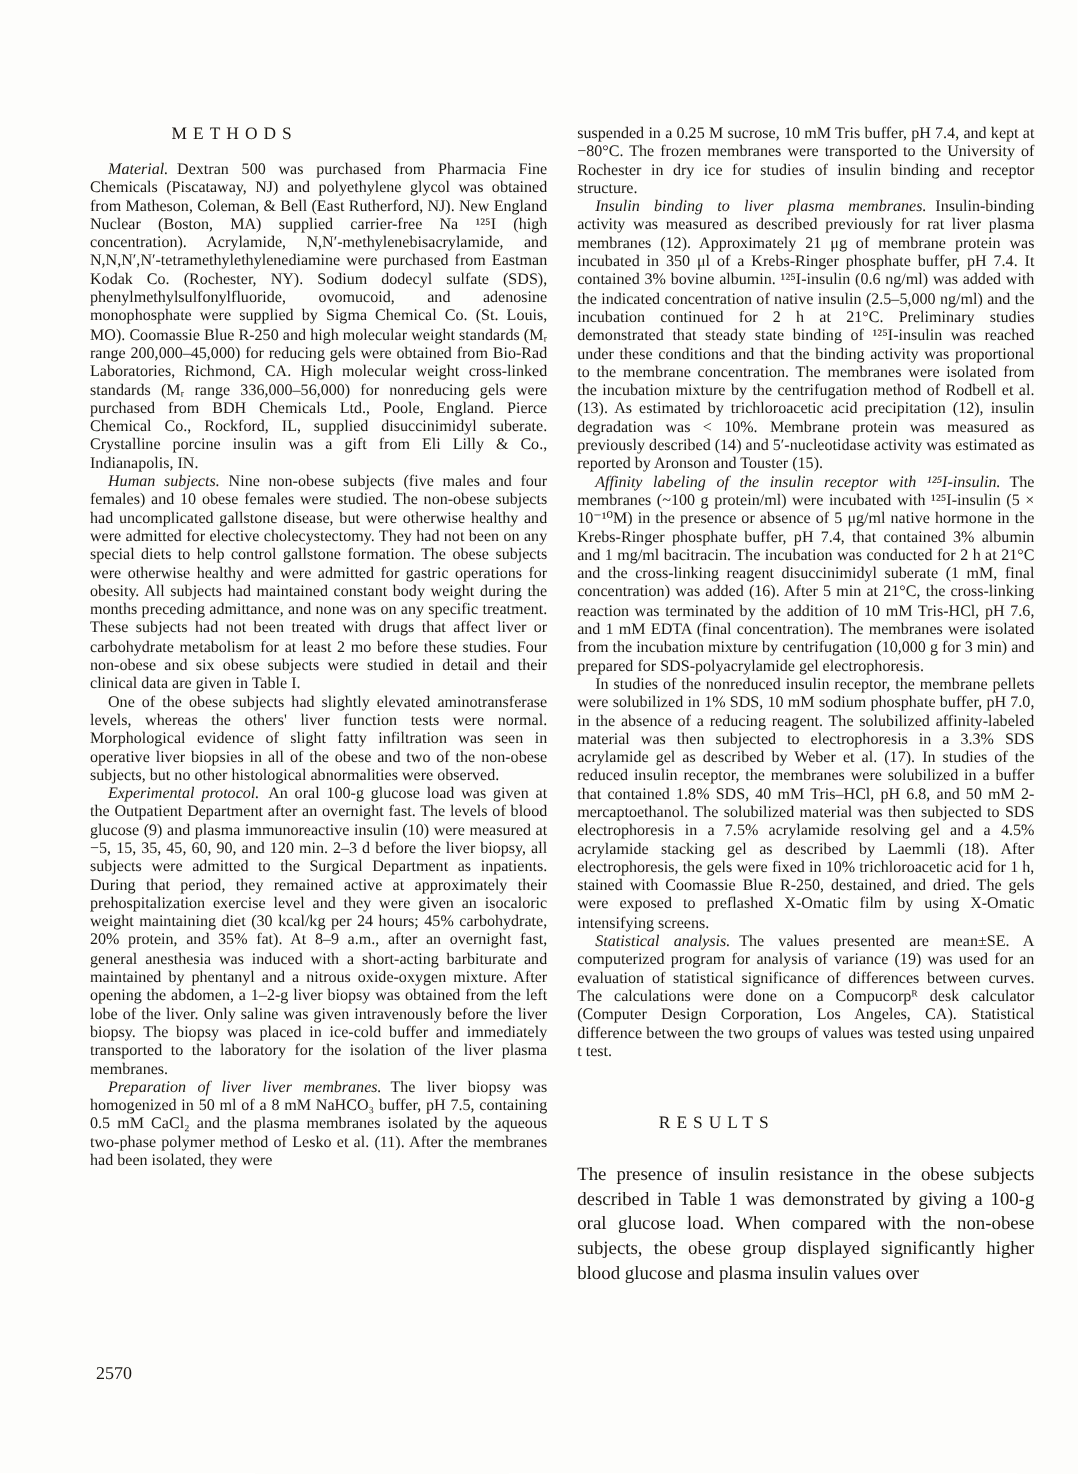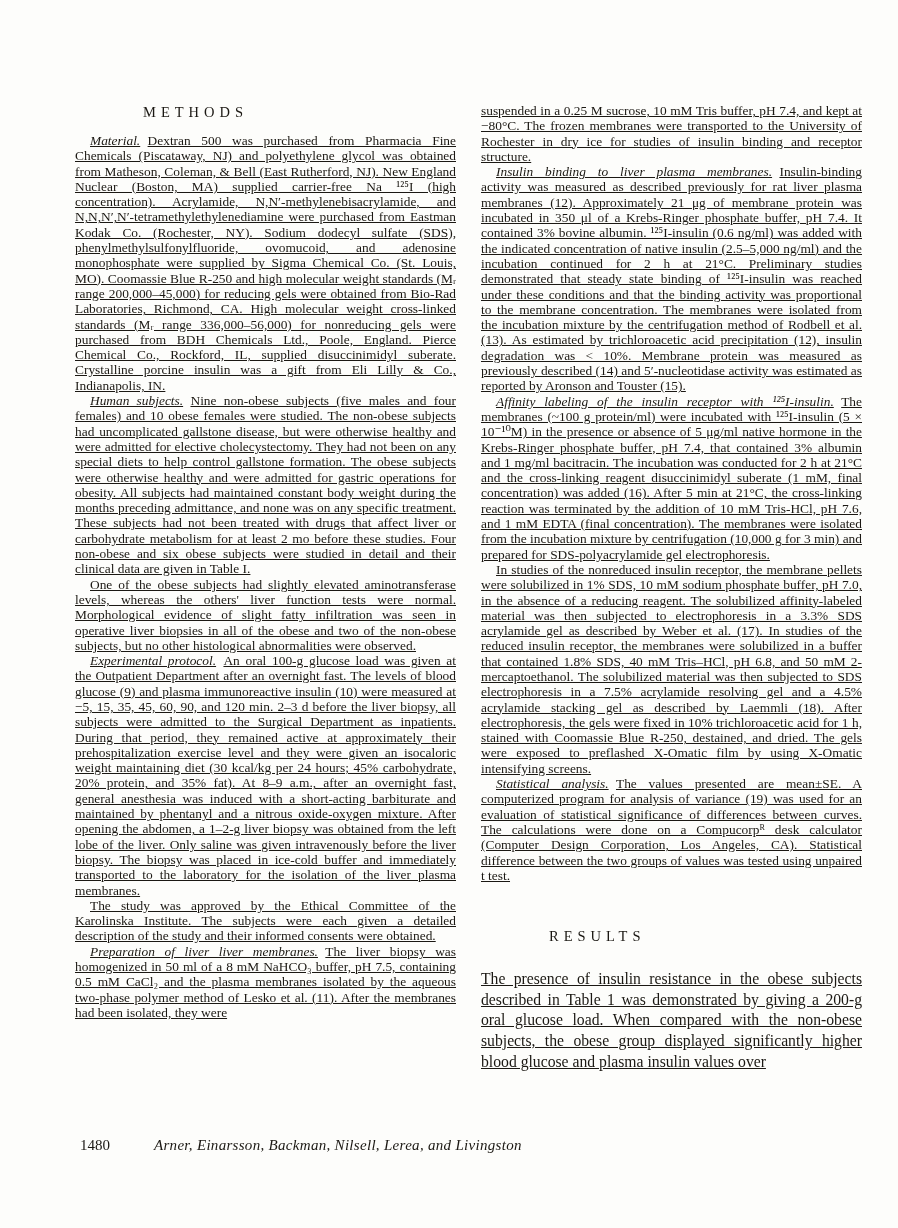--- a/index.html
+++ b/index.html
@@ -29,21 +29,20 @@
     font-size: 13.4px;
     line-height: 15.3px;
     text-align: justify;
     text-justify: inter-word;
     hyphens: auto;
     -webkit-hyphens: auto;
   }
   .col p {
     margin: 0;
     text-indent: 15px;
-    text-decoration: underline;
   }
   .col p.noindent {
     text-indent: 0;
   }
   .lead {
     font-style: italic;
     margin-right: 0.55em;
   }
   .section-heading {
     margin: 0;
@@ -96,41 +95,39 @@
       <h2 class="section-heading methods-heading">METHODS</h2>
 
       <p><span class="lead">Material.</span><span>Dextran 500 was purchased from Pharmacia Fine Chemicals (Piscataway, NJ) and polyethylene glycol was obtained from Matheson, Coleman, &amp; Bell (East Rutherford, NJ). New England Nuclear (Boston, MA) supplied carrier-free Na ¹²⁵I (high concentration). Acrylamide, N,N′-methylenebisacrylamide, and N,N,N′,N′-tetramethylethylenediamine were purchased from Eastman Kodak Co. (Rochester, NY). Sodium dodecyl sulfate (SDS), phenylmethylsulfonylfluoride, ovomucoid, and adenosine monophosphate were supplied by Sigma Chemical Co. (St. Louis, MO). Coomassie Blue R-250 and high molecular weight standards (Mᵣ range 200,000–45,000) for reducing gels were obtained from Bio-Rad Laboratories, Richmond, CA. High molecular weight cross-linked standards (Mᵣ range 336,000–56,000) for nonreducing gels were purchased from BDH Chemicals Ltd., Poole, England. Pierce Chemical Co., Rockford, IL, supplied disuccinimidyl suberate. Crystalline porcine insulin was a gift from Eli Lilly &amp; Co., Indianapolis, IN.</span></p>
 
       <p><span class="lead">Human subjects.</span><span>Nine non-obese subjects (five males and four females) and 10 obese females were studied. The non-obese subjects had uncomplicated gallstone disease, but were otherwise healthy and were admitted for elective cholecystectomy. They had not been on any special diets to help control gallstone formation. The obese subjects were otherwise healthy and were admitted for gastric operations for obesity. All subjects had maintained constant body weight during the months preceding admittance, and none was on any specific treatment. These subjects had not been treated with drugs that affect liver or carbohydrate metabolism for at least 2 mo before these studies. Four non-obese and six obese subjects were studied in detail and their clinical data are given in Table I.</span></p>
 
       <p><span>One of the obese subjects had slightly elevated aminotransferase levels, whereas the others' liver function tests were normal. Morphological evidence of slight fatty infiltration was seen in operative liver biopsies in all of the obese and two of the non-obese subjects, but no other histological abnormalities were observed.</span></p>
 
       <p><span class="lead">Experimental protocol.</span><span>An oral 100-g glucose load was given at the Outpatient Department after an overnight fast. The levels of blood glucose (9) and plasma immunoreactive insulin (10) were measured at −5, 15, 35, 45, 60, 90, and 120 min. 2–3 d before the liver biopsy, all subjects were admitted to the Surgical Department as inpatients. During that period, they remained active at approximately their prehospitalization exercise level and they were given an isocaloric weight maintaining diet (30 kcal/kg per 24 hours; 45% carbohydrate, 20% protein, and 35% fat). At 8–9 a.m., after an overnight fast, general anesthesia was induced with a short-acting barbiturate and maintained by phentanyl and a nitrous oxide-oxygen mixture. After opening the abdomen, a 1–2-g liver biopsy was obtained from the left lobe of the liver. Only saline was given intravenously before the liver biopsy. The biopsy was placed in ice-cold buffer and immediately transported to the laboratory for the isolation of the liver plasma membranes.</span></p>
 
-      <p><span>The study was approved by the Ethical Committee of the Karolinska Institute. The subjects were each given a detailed description of the study and their informed consents were obtained.</span></p>
 
       <p><span class="lead">Preparation of liver liver membranes.</span><span>The liver biopsy was homogenized in 50 ml of a 8 mM NaHCO₃ buffer, pH 7.5, containing 0.5 mM CaCl₂ and the plasma membranes isolated by the aqueous two-phase polymer method of Lesko et al. (11). After the membranes had been isolated, they were</span></p>
     </section>
 
     <section class="col">
       <p class="noindent"><span>suspended in a 0.25 M sucrose, 10 mM Tris buffer, pH 7.4, and kept at −80°C. The frozen membranes were transported to the University of Rochester in dry ice for studies of insulin binding and receptor structure.</span></p>
 
       <p><span class="lead">Insulin binding to liver plasma membranes.</span><span>Insulin-binding activity was measured as described previously for rat liver plasma membranes (12). Approximately 21 μg of membrane protein was incubated in 350 μl of a Krebs-Ringer phosphate buffer, pH 7.4. It contained 3% bovine albumin. ¹²⁵I-insulin (0.6 ng/ml) was added with the indicated concentration of native insulin (2.5–5,000 ng/ml) and the incubation continued for 2 h at 21°C. Preliminary studies demonstrated that steady state binding of ¹²⁵I-insulin was reached under these conditions and that the binding activity was proportional to the membrane concentration. The membranes were isolated from the incubation mixture by the centrifugation method of Rodbell et al. (13). As estimated by trichloroacetic acid precipitation (12), insulin degradation was &lt; 10%. Membrane protein was measured as previously described (14) and 5′-nucleotidase activity was estimated as reported by Aronson and Touster (15).</span></p>
 
       <p><span class="lead">Affinity labeling of the insulin receptor with ¹²⁵I-insulin.</span><span>The membranes (~100 g protein/ml) were incubated with ¹²⁵I-insulin (5 × 10⁻¹⁰M) in the presence or absence of 5 μg/ml native hormone in the Krebs-Ringer phosphate buffer, pH 7.4, that contained 3% albumin and 1 mg/ml bacitracin. The incubation was conducted for 2 h at 21°C and the cross-linking reagent disuccinimidyl suberate (1 mM, final concentration) was added (16). After 5 min at 21°C, the cross-linking reaction was terminated by the addition of 10 mM Tris-HCl, pH 7.6, and 1 mM EDTA (final concentration). The membranes were isolated from the incubation mixture by centrifugation (10,000 g for 3 min) and prepared for SDS-polyacrylamide gel electrophoresis.</span></p>
 
       <p><span>In studies of the nonreduced insulin receptor, the membrane pellets were solubilized in 1% SDS, 10 mM sodium phosphate buffer, pH 7.0, in the absence of a reducing reagent. The solubilized affinity-labeled material was then subjected to electrophoresis in a 3.3% SDS acrylamide gel as described by Weber et al. (17). In studies of the reduced insulin receptor, the membranes were solubilized in a buffer that contained 1.8% SDS, 40 mM Tris–HCl, pH 6.8, and 50 mM 2-mercaptoethanol. The solubilized material was then subjected to SDS electrophoresis in a 7.5% acrylamide resolving gel and a 4.5% acrylamide stacking gel as described by Laemmli (18). After electrophoresis, the gels were fixed in 10% trichloroacetic acid for 1 h, stained with Coomassie Blue R-250, destained, and dried. The gels were exposed to preflashed X-Omatic film by using X-Omatic intensifying screens.</span></p>
 
       <p><span class="lead">Statistical analysis.</span><span>The values presented are mean±SE. A computerized program for analysis of variance (19) was used for an evaluation of statistical significance of differences between curves. The calculations were done on a Compucorpᴿ desk calculator (Computer Design Corporation, Los Angeles, CA). Statistical difference between the two groups of values was tested using unpaired t test.</span></p>
 
       <h2 class="section-heading results-heading">RESULTS</h2>
 
-      <p class="results-text noindent"><span>The presence of insulin resistance in the obese subjects described in Table 1 was demonstrated by giving a 200-g oral glucose load. When compared with the non-obese subjects, the obese group displayed significantly higher blood glucose and plasma insulin values over</span></p>
+      <p class="results-text noindent"><span>The presence of insulin resistance in the obese subjects described in Table 1 was demonstrated by giving a 100-g oral glucose load. When compared with the non-obese subjects, the obese group displayed significantly higher blood glucose and plasma insulin values over</span></p>
     </section>
 
   </main>
 
   <footer class="page-footer">
-    <span class="pageno">1480</span>
-    <span class="authors">Arner, Einarsson, Backman, Nilsell, Lerea, and Livingston</span>
+    <span class="pageno">2570</span>
   </footer>
 
 </div>
 
 </body></html>

